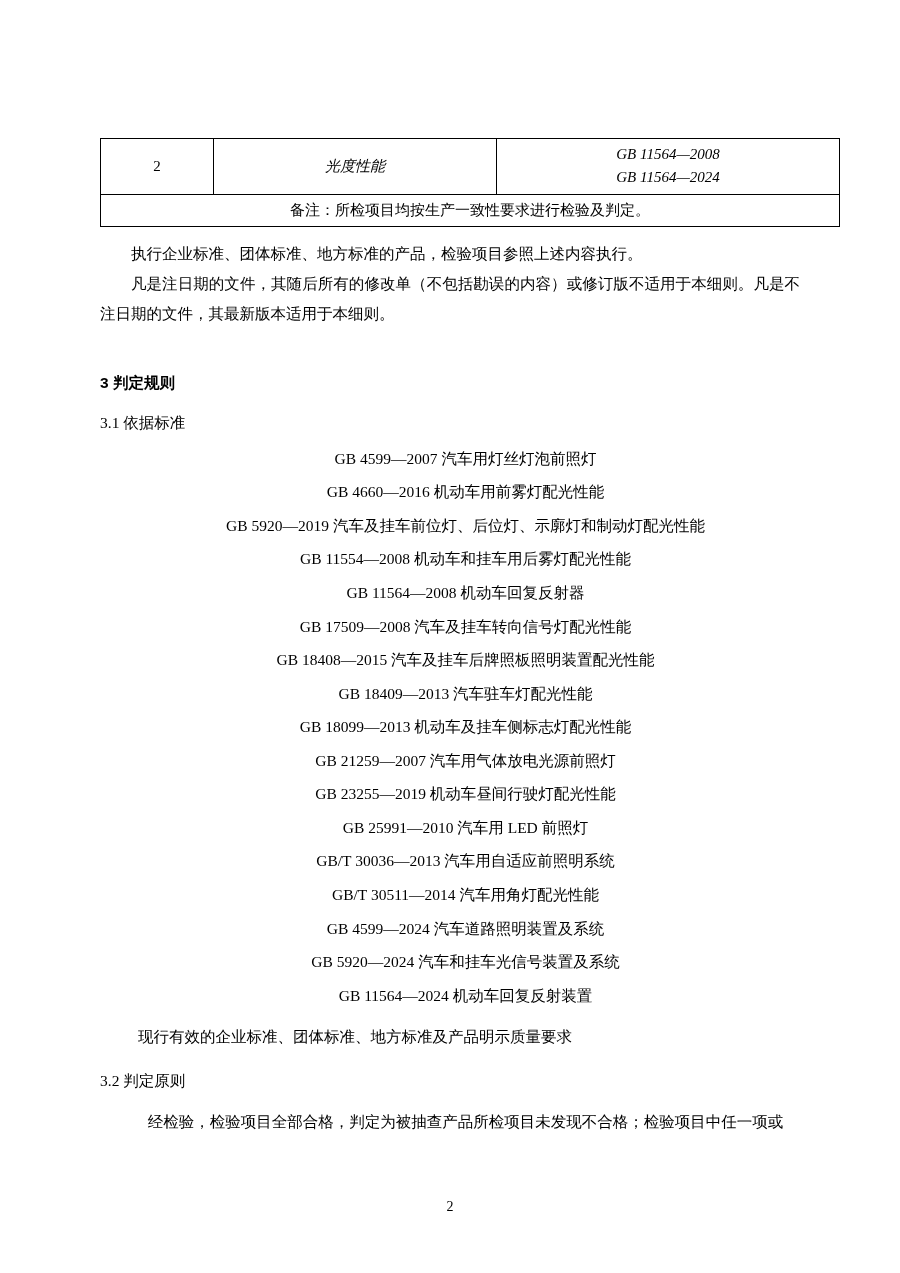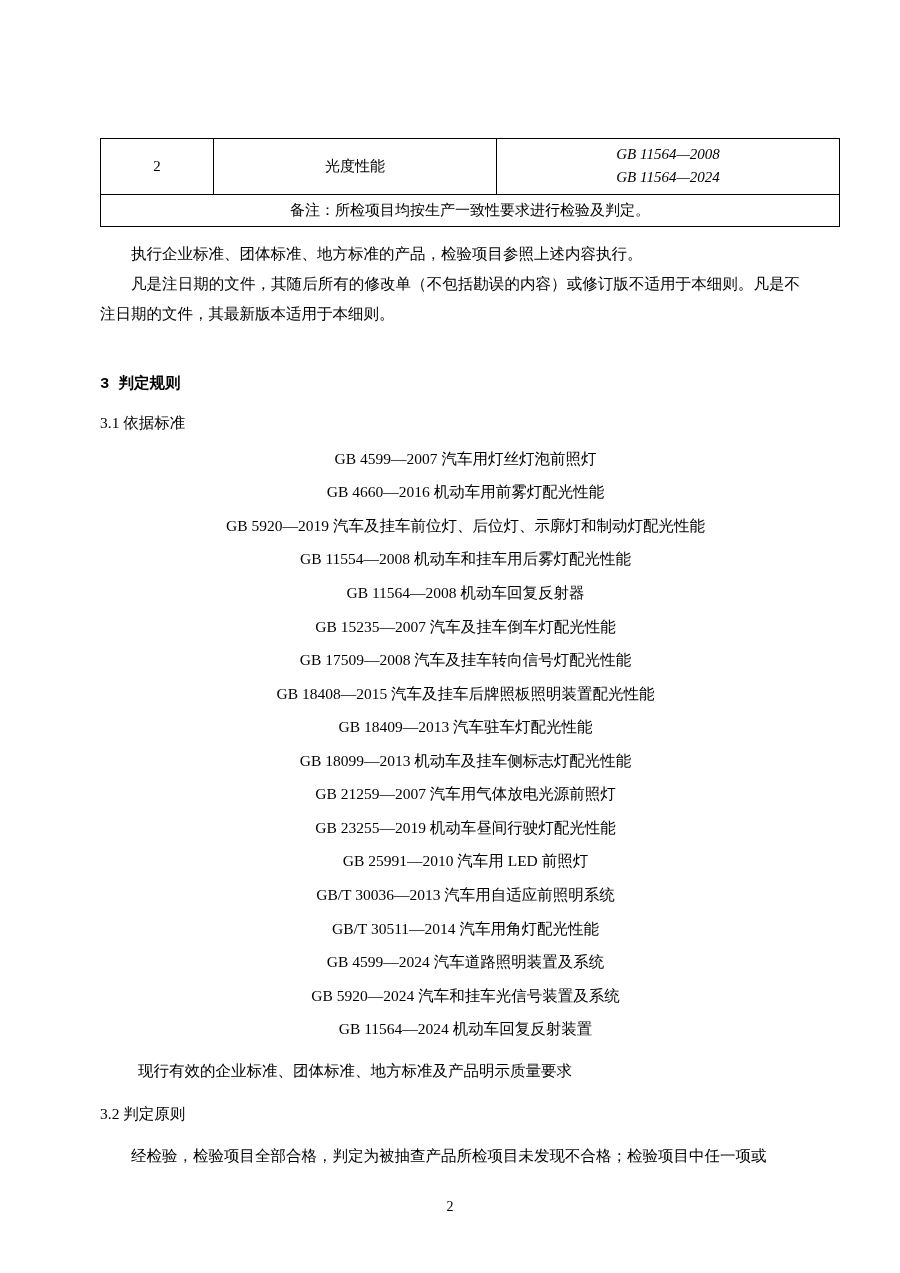--- a/index.html
+++ b/index.html
@@ -27,40 +27,40 @@
     font-size: 15px;
   }
   table.std-table td {
     border: 1px solid #000000;
     padding: 4px 6px;
     text-align: center;
     vertical-align: middle;
     line-height: 1.55;
   }
   td.col-no { width: 100px; }
-  td.col-item { width: 270px; }
+  td.col-item { width: 270px; font-style: italic; }
   td.col-std { width: 330px; font-style: italic; }
   td.note-cell {
     text-align: left;
     padding: 5px 10px;
     margin-top: 8px;
   }
   .std-line { display: block; }
   .para {
     font-size: 15.5px;
     line-height: 1.95;
     text-align: justify;
     text-indent: 2em;
     margin: 0;
   }
   .para-block {
     margin-top: 12px;
   }
   .section-title {
-    font-family: Liberation Mono, monospace;
+    font-family: Liberation Sans, sans-serif;
     font-weight: bold;
     font-size: 15.5px;
     margin-top: 44px;
   }
   .sub-title {
     font-size: 15.5px;
     margin-top: 14px;
     margin-bottom: 4px;
     line-height: 1.9;
   }
@@ -82,20 +82,21 @@
     text-indent: 2em;
     margin: 7px;
     padding-top: 3px;
   }
   .principle-para {
     font-size: 15.5px;
     line-height: 1.95;
     text-indent: 2em;
     margin: 0;
     padding-top: 8px;
+    text-align: center;
   }
   .page-number {
     position: absolute;
     left: 0;
     right: 0;
     bottom: 58px;
     text-align: center;
     font-size: 14px;
   }
 </style>
@@ -128,21 +129,20 @@
   <div class="section-title">3  判定规则</div>
 
   <div class="sub-title">3.1 依据标准</div>
 
   <ul class="std-list">
     <li>GB 4599—2007  汽车用灯丝灯泡前照灯</li>
     <li>GB 4660—2016  机动车用前雾灯配光性能</li>
     <li>GB 5920—2019  汽车及挂车前位灯、后位灯、示廓灯和制动灯配光性能</li>
     <li>GB 11554—2008  机动车和挂车用后雾灯配光性能</li>
     <li>GB 11564—2008  机动车回复反射器</li>
-    <li>GB 15235—2007  汽车及挂车倒车灯配光性能</li>
     <li>GB 17509—2008  汽车及挂车转向信号灯配光性能</li>
     <li>GB 18408—2015  汽车及挂车后牌照板照明装置配光性能</li>
     <li>GB 18409—2013  汽车驻车灯配光性能</li>
     <li>GB 18099—2013  机动车及挂车侧标志灯配光性能</li>
     <li>GB 21259—2007  汽车用气体放电光源前照灯</li>
     <li>GB 23255—2019  机动车昼间行驶灯配光性能</li>
     <li>GB 25991—2010  汽车用 LED 前照灯</li>
     <li>GB/T 30036—2013  汽车用自适应前照明系统</li>
     <li>GB/T 30511—2014  汽车用角灯配光性能</li>
     <li>GB 4599—2024  汽车道路照明装置及系统</li>

